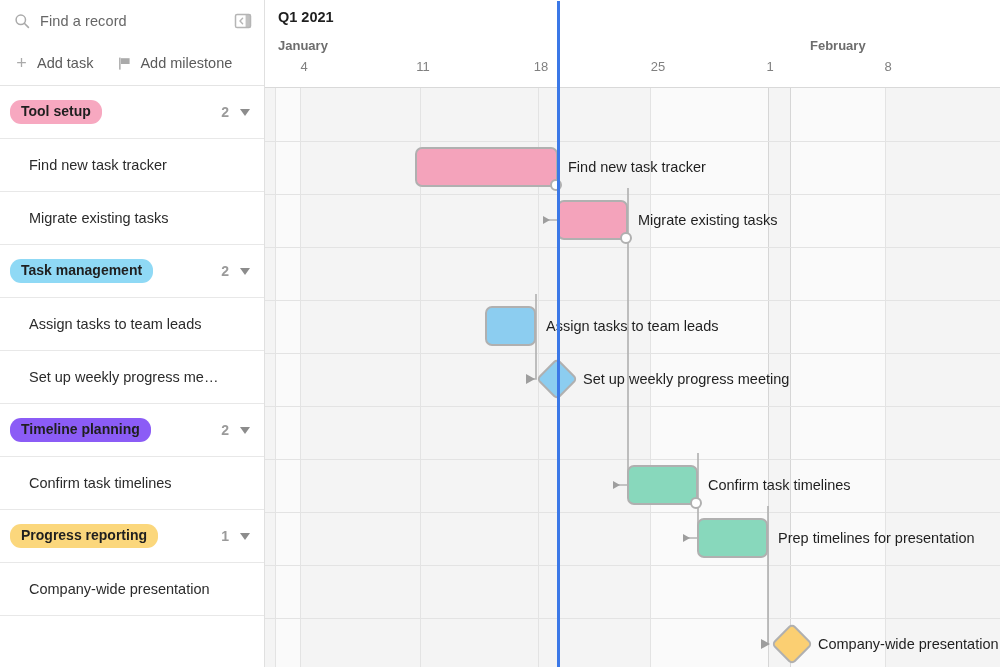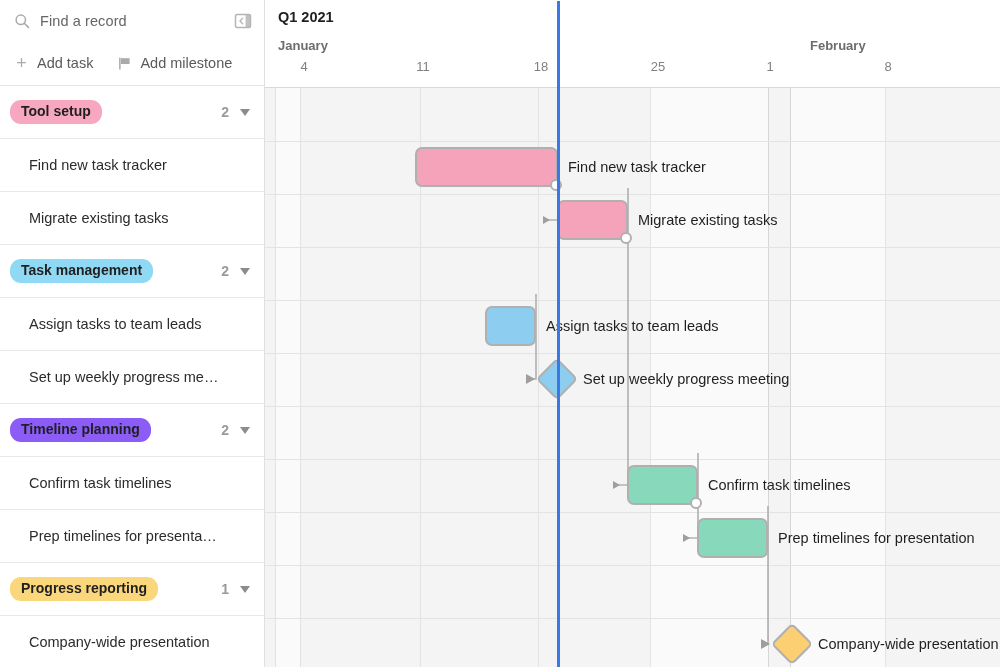--- a/index.html
+++ b/index.html
@@ -225,23 +225,20 @@
         </div>
         <div class="s-row group">
           <span class="pill" style="background:#8b5cf6">Timeline planning</span>
           <span class="grp-right">
             <span class="grp-count">2</span>
             <span class="caret"></span>
           </span>
         </div>
         <div class="s-row task">
           <span class="task-label">Confirm task timelines</span>
-        </div>
-        <div class="s-row task">
-          <span class="task-label">Prep timelines for presenta…</span>
         </div>
         <div class="s-row group">
           <span class="pill" style="background:#fbd77c">Progress reporting</span>
           <span class="grp-right">
             <span class="grp-count">1</span>
             <span class="caret"></span>
           </span>
         </div>
         <div class="s-row task">
           <span class="task-label">Company-wide presentation</span>

